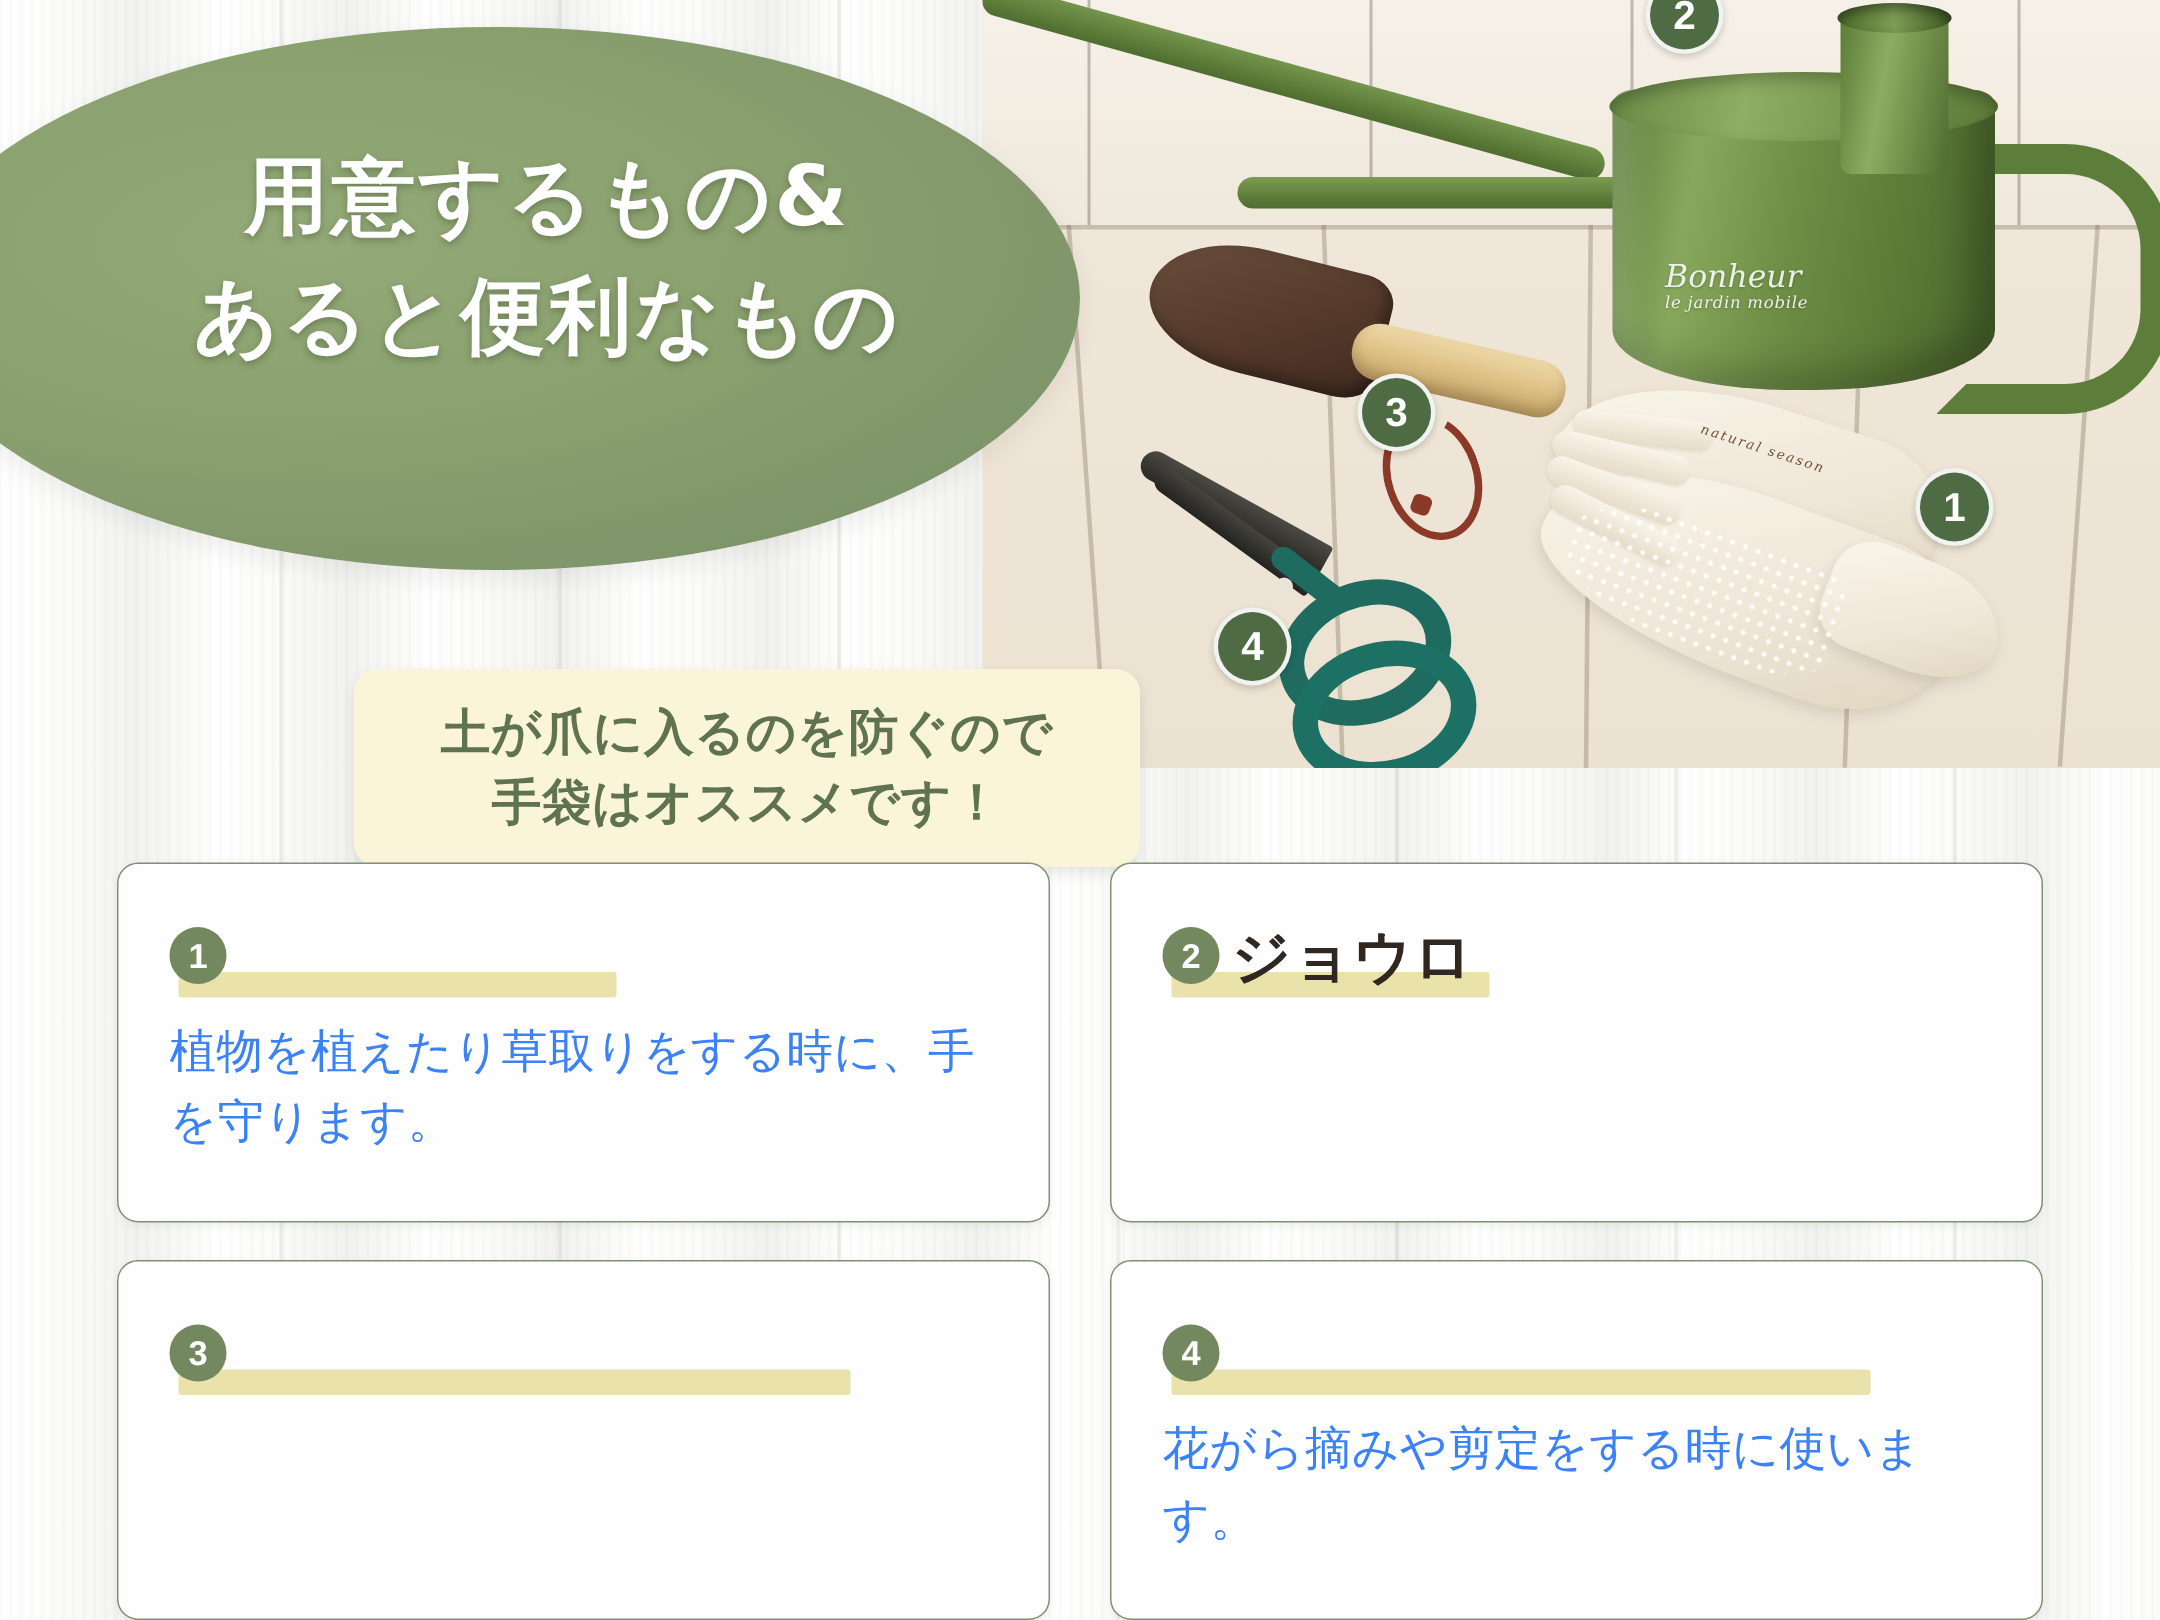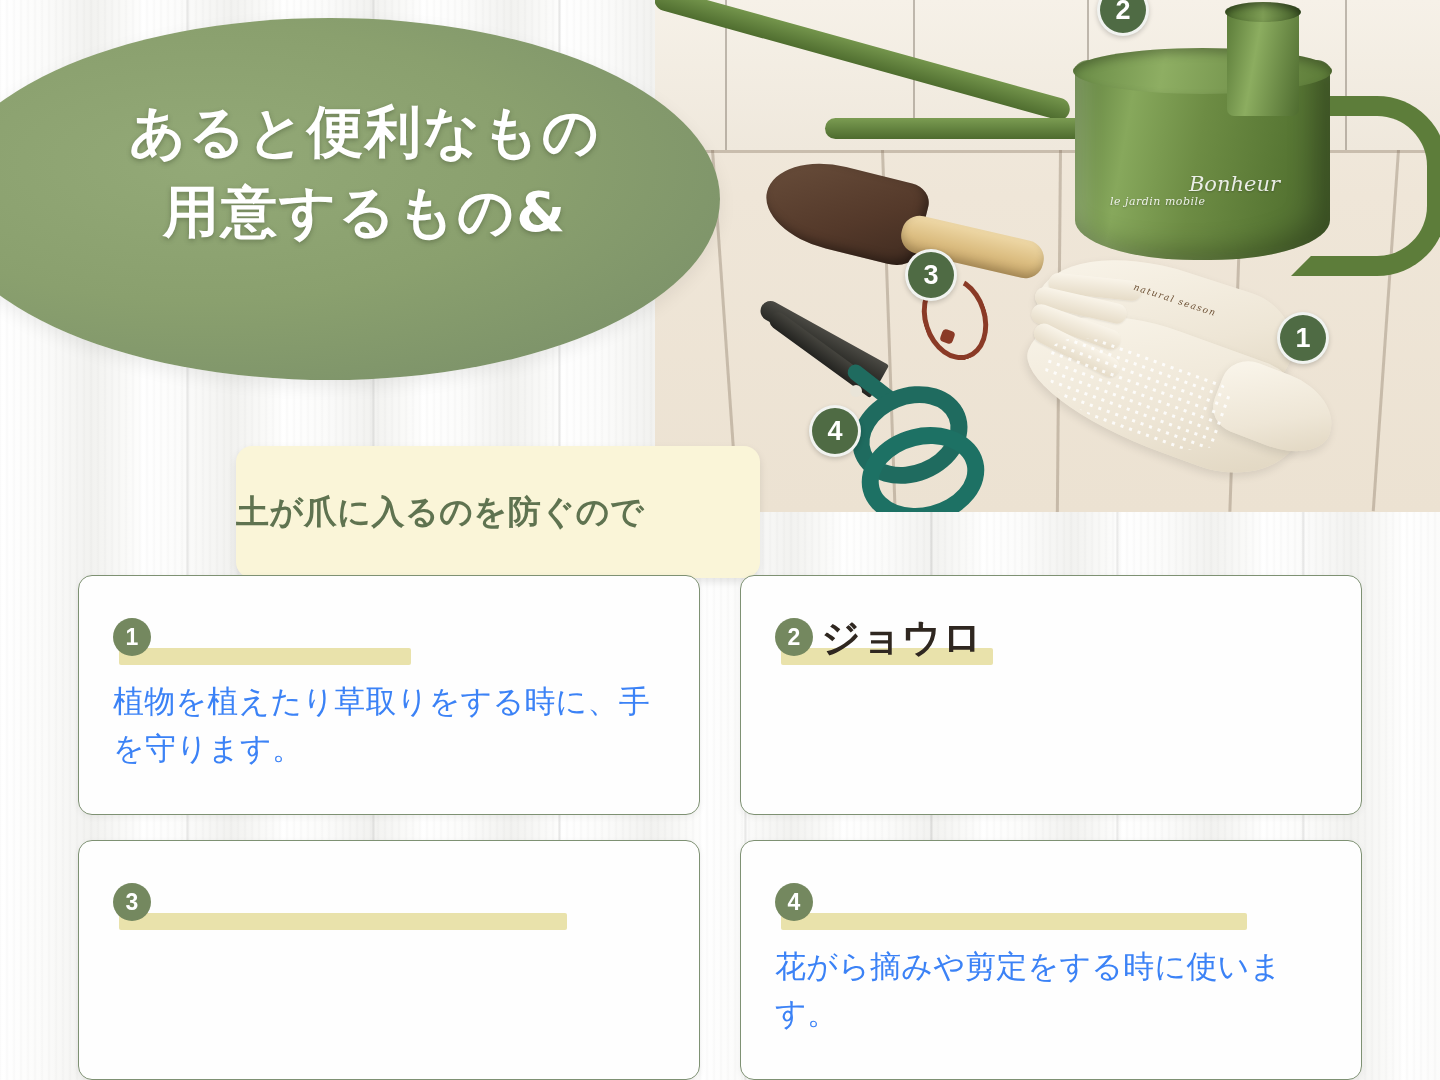--- a/index.html
+++ b/index.html
@@ -64,21 +64,21 @@
     position:absolute;left:636px;top:96px;width:116px;height:140px;
     border:20px solid #5d7d3a;border-left-color:transparent;border-radius:0 70px 70px 0;
   }
   .can-script{
     position:absolute;left:455px;top:172px;width:170px;
     color:rgba(255,255,255,0.88);
     font-family:"DejaVu Serif","Liberation Serif",serif;
     font-style:italic;text-align:left;line-height:1.15;
     text-shadow:0 1px 2px rgba(0,0,0,0.25);
   }
-  .can-script .l1{font-size:21px;display:block;text-align:right;}
+  .can-script .l1{font-size:21px;display:block;}
   .can-script .l2{font-size:11px;display:block;margin-left:0;letter-spacing:.5px;}
 
   
   .trowel-blade{
     position:absolute;left:110px;top:168px;width:160px;height:84px;
     background:linear-gradient(150deg,#6a4f3c,#54392a 60%,#3e2a1f);
     border-radius:60% 18% 22% 60%/70% 30% 28% 66%;
     transform:rotate(14deg);
     box-shadow:inset -5px -4px 10px rgba(0,0,0,0.35);
   }
@@ -154,21 +154,21 @@
   #title-text span{display:block;}
 
   
   #bubble{
     position:absolute;left:236px;top:446px;width:524px;height:132px;
     background:#faf5d8;border-radius:16px;
     box-shadow:0 4px 9px rgba(0,0,0,0.10);
   }
   #bubble-text{
     position:absolute;inset:0;display:flex;flex-direction:column;
-    align-items:flex-start;justify-content:center;
+    align-items:center;justify-content:center;
     color:#5f7350;font-weight:bold;font-size:33px;line-height:1.42;
     letter-spacing:0.5px;
     font-family:"DejaVu Sans","Liberation Sans",sans-serif;
   }
   #bubble-tail{
     position:absolute;left:492px;top:576px;width:0;height:0;
     border-left:20px solid transparent;border-right:20px solid transparent;
     border-top:40px solid #faf5d8;
     transform:skewX(-12deg);
   }
@@ -277,27 +277,28 @@
     </div>
 
     <div class="pbadge" style="left:622px;top:312px">1</div>
     <div class="pbadge" style="left:442px;top:-16px">2</div>
     <div class="pbadge" style="left:250px;top:249px">3</div>
     <div class="pbadge" style="left:154px;top:405px">4</div>
   </div>
 
   <div id="title-ellipse"></div>
   <div id="title-text">
+    <span>用意するもの&amp;</span>
     <span>あると便利なもの</span>
-    <span>用意するもの&amp;</span>
   </div>
 
   <div id="bubble">
     <div id="bubble-text">
       <span>土が爪に入るのを防ぐので</span>
+      <span>手袋はオススメです！</span>
     </div>
   </div>
   <div id="bubble-tail"></div>
 
   <div class="card c1">
     <div class="card-head">
       <div class="chl" style="width:292px"></div>
       <div class="cbadge">1</div>
     </div>
     <div class="cbody">植物を植えたり草取りをする時に、手を守ります。</div>

